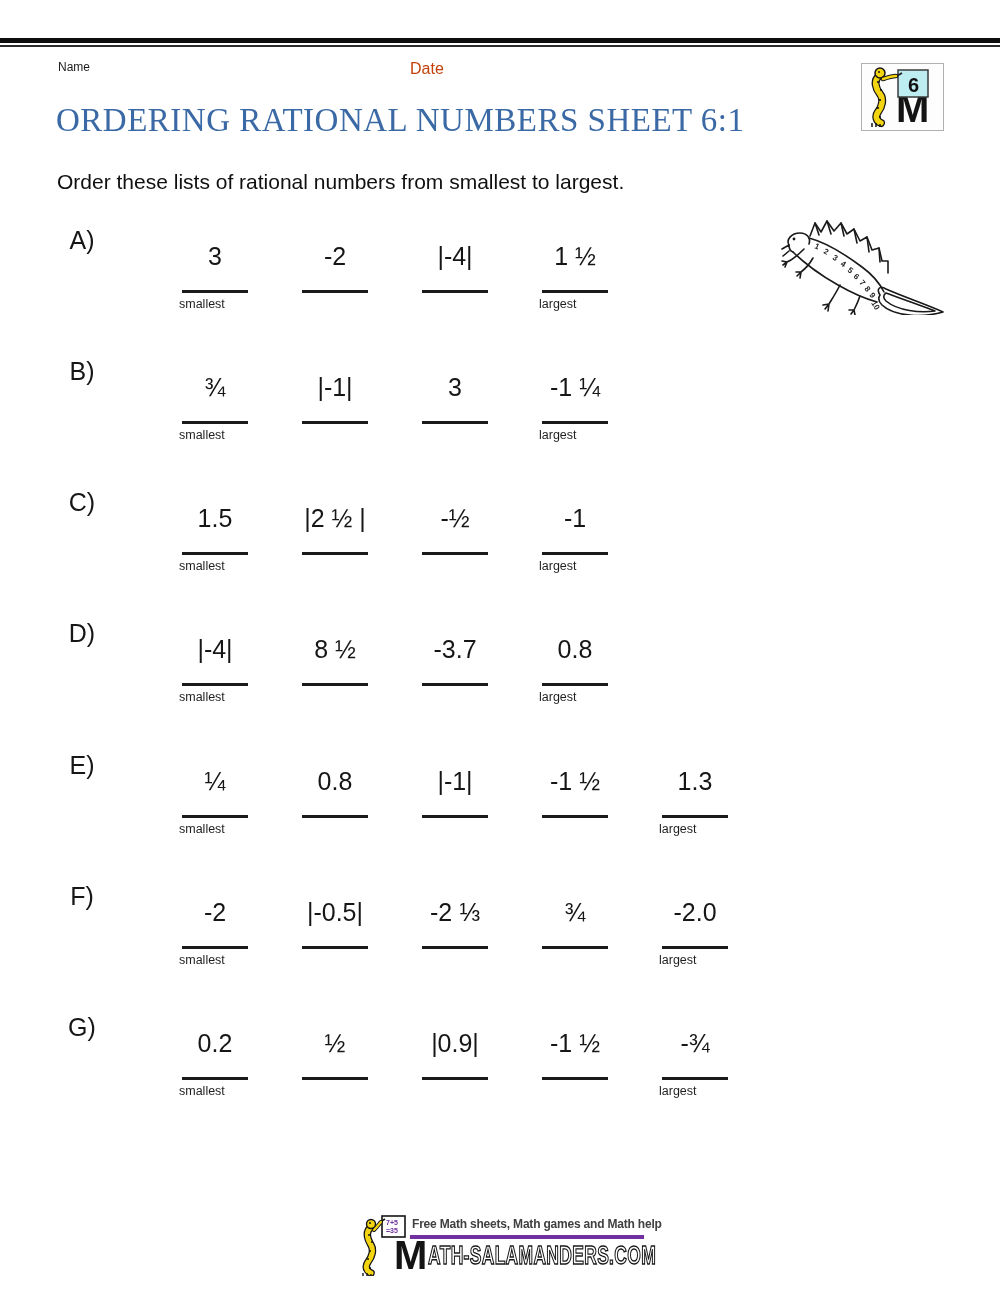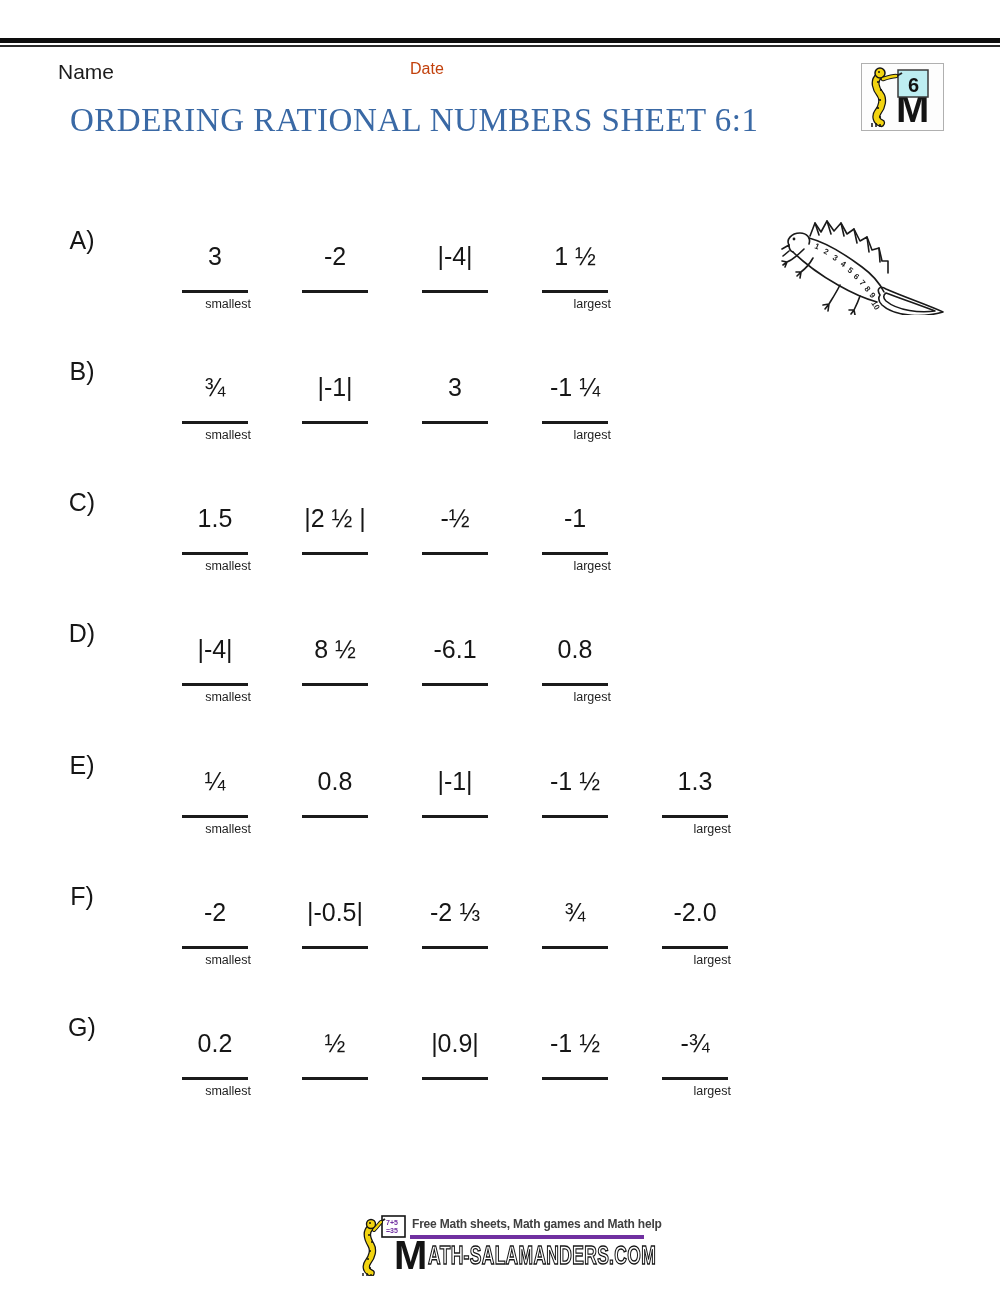--- a/index.html
+++ b/index.html
@@ -8,47 +8,47 @@
     font-family:"Liberation Sans", sans-serif; position:relative; overflow:hidden;
   }
   .page { position:absolute; inset:0; }
 
   
   .topline { position:absolute; left:0; top:38px; width:1000px; }
   .topline .t1 { height:5px; background:#0d0d0d; }
   .topline .t2 { height:2px; background:#ffffff; }
   .topline .t3 { height:2px; background:#2b2b2b; }
 
-  .name-label { position:absolute; left:58px; top:60px; font-size:21px; color:#1c1c1c; }
+  .name-label { position:absolute; left:58px; top:60px; font-size:12px; color:#1c1c1c; }
   .date-label { position:absolute; left:410px; top:60px; font-size:16px; color:#c2410c; }
 
   .logo-box {
     position:absolute; left:861px; top:63px; width:81px; height:66px;
     border:1px solid #b0b0b0; background:#fdfdfd;
   }
 
   .page-title {
     position:absolute; left:56px; top:102px;
     font-family:"Liberation Serif", serif; font-size:33px; color:#3a69a5;
-    letter-spacing:0.5px; white-space:nowrap;margin-left:14px;
+    letter-spacing:0.5px; white-space:nowrap;
   }
 
   .instruction { position:absolute; left:57px; top:170px; font-size:21px; color:#101010; }
 
   .newt { position:absolute; left:780px; top:205px; }
 
   .qrow, .brow { position:absolute; }
   .qrow { left:0; width:790px; }
   .qletter { position:absolute; left:60px; width:44px; text-align:center; font-size:25px; color:#161616; }
   .qitems { position:absolute; left:155px; top:16px; white-space:nowrap; }
   .qitem { display:inline-block; width:120px; text-align:center; font-size:25px; color:#161616; }
   .brow { left:155px; white-space:nowrap; }
   .bslot { display:inline-block; width:120px; vertical-align:top; }
   .bline { width:66px; height:0; border-bottom:3px solid #1b1b1b; margin:0 auto; }
-  .blabel { width:72px; margin:4px auto 0; font-size:12.5px; color:#1f1f1f; text-align:right; height:15px; }
+  .blabel { width:72px; margin:4px auto 0; font-size:12.5px; color:#1f1f1f; text-align:left; height:15px; }
 
   
   .footer { position:absolute; left:358px; top:1212px; width:304px; height:72px; }
   .f-icon { position:absolute; left:0; top:2px; }
   .f-tagline { position:absolute; left:54px; top:5px; font-size:12px; font-weight:bold; color:#404040; white-space:nowrap; letter-spacing:-0.2px; }
   .f-rule { position:absolute; left:52px; top:23px; width:234px; height:4px; background:#7030a0; }
   .f-site { position:absolute; left:36px; top:24px; }
 </style>
 </head>
 <body>
@@ -86,20 +86,21 @@
         <circle cx="19" cy="26" r="1.1" fill="#141414"></circle>
       <circle cx="18" cy="36" r="1.1" fill="#141414"></circle>
         <circle cx="16" cy="44" r="1.1" fill="#141414"></circle>
       <circle cx="18" cy="53" r="1.1" fill="#141414"></circle>
 
       <path d="M10,59 L10,63 M14,59 L14,63 M18,60 L18,63" stroke="#141414" stroke-width="1.5"></path>
     </svg>
   </div>
 
   <div class="page-title" style="color: rgb(58, 105, 165);">ORDERING RATIONAL NUMBERS SHEET 6:1</div>
+  <div class="instruction">Order these lists of rational numbers from smallest to largest.</div>
 
   <div class="newt">
     <svg width="168" height="110" viewBox="0 0 168 110">
       <g fill="none" stroke="#1a1a1a" stroke-width="1.6" stroke-linejoin="round" stroke-linecap="round">
 
         <path d="M9,40 C6,35 11,28 20,28 C27,28 31,33 29,39"></path>
         <path d="M9,40 L2,44 M9,46 L3,51 M9,40 C9,44 10,46 13,47"></path>
 
         <path d="M29,33 C48,38 66,50 82,62 C93,70 100,79 104,87"></path>
         <path d="M13,47 C22,56 40,70 58,80 C72,88 86,94 97,97"></path>
@@ -143,21 +144,21 @@
         <div class="qitems"><div class="qitem">¾</div><div class="qitem">|-1|</div><div class="qitem">3</div><div class="qitem">-1 ¼</div></div>
       </div>
       <div class="brow" style="top: 421px;"><div class="bslot"><div class="bline"></div><div class="blabel">smallest</div></div><div class="bslot"><div class="bline"></div><div class="blabel">&nbsp;</div></div><div class="bslot"><div class="bline"></div><div class="blabel">&nbsp;</div></div><div class="bslot"><div class="bline"></div><div class="blabel">largest</div></div></div>
       <div class="qrow" style="top: 488px;">
         <div class="qletter">C)</div>
         <div class="qitems"><div class="qitem">1.5</div><div class="qitem">|2 ½ |</div><div class="qitem">-½</div><div class="qitem">-1</div></div>
       </div>
       <div class="brow" style="top: 552px;"><div class="bslot"><div class="bline"></div><div class="blabel">smallest</div></div><div class="bslot"><div class="bline"></div><div class="blabel">&nbsp;</div></div><div class="bslot"><div class="bline"></div><div class="blabel">&nbsp;</div></div><div class="bslot"><div class="bline"></div><div class="blabel">largest</div></div></div>
       <div class="qrow" style="top: 619px;">
         <div class="qletter">D)</div>
-        <div class="qitems"><div class="qitem">|-4|</div><div class="qitem">8 ½</div><div class="qitem">-6.1</div><div class="qitem">0.8</div></div>
+        <div class="qitems"><div class="qitem">|-4|</div><div class="qitem">8 ½</div><div class="qitem">-3.7</div><div class="qitem">0.8</div></div>
       </div>
       <div class="brow" style="top: 683px;"><div class="bslot"><div class="bline"></div><div class="blabel">smallest</div></div><div class="bslot"><div class="bline"></div><div class="blabel">&nbsp;</div></div><div class="bslot"><div class="bline"></div><div class="blabel">&nbsp;</div></div><div class="bslot"><div class="bline"></div><div class="blabel">largest</div></div></div>
       <div class="qrow" style="top: 751px;">
         <div class="qletter">E)</div>
         <div class="qitems"><div class="qitem">¼</div><div class="qitem">0.8</div><div class="qitem">|-1|</div><div class="qitem">-1 ½</div><div class="qitem">1.3</div></div>
       </div>
       <div class="brow" style="top: 815px;"><div class="bslot"><div class="bline"></div><div class="blabel">smallest</div></div><div class="bslot"><div class="bline"></div><div class="blabel">&nbsp;</div></div><div class="bslot"><div class="bline"></div><div class="blabel">&nbsp;</div></div><div class="bslot"><div class="bline"></div><div class="blabel">&nbsp;</div></div><div class="bslot"><div class="bline"></div><div class="blabel">largest</div></div></div>
       <div class="qrow" style="top: 882px;">
         <div class="qletter">F)</div>
         <div class="qitems"><div class="qitem">-2</div><div class="qitem">|-0.5|</div><div class="qitem">-2 ⅓</div><div class="qitem">¾</div><div class="qitem">-2.0</div></div>

